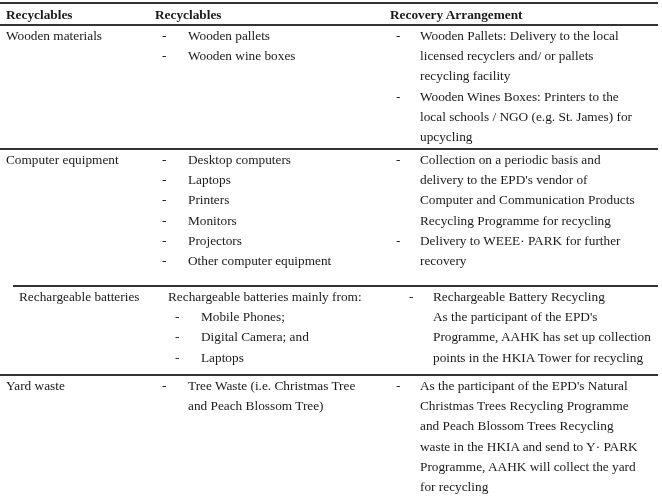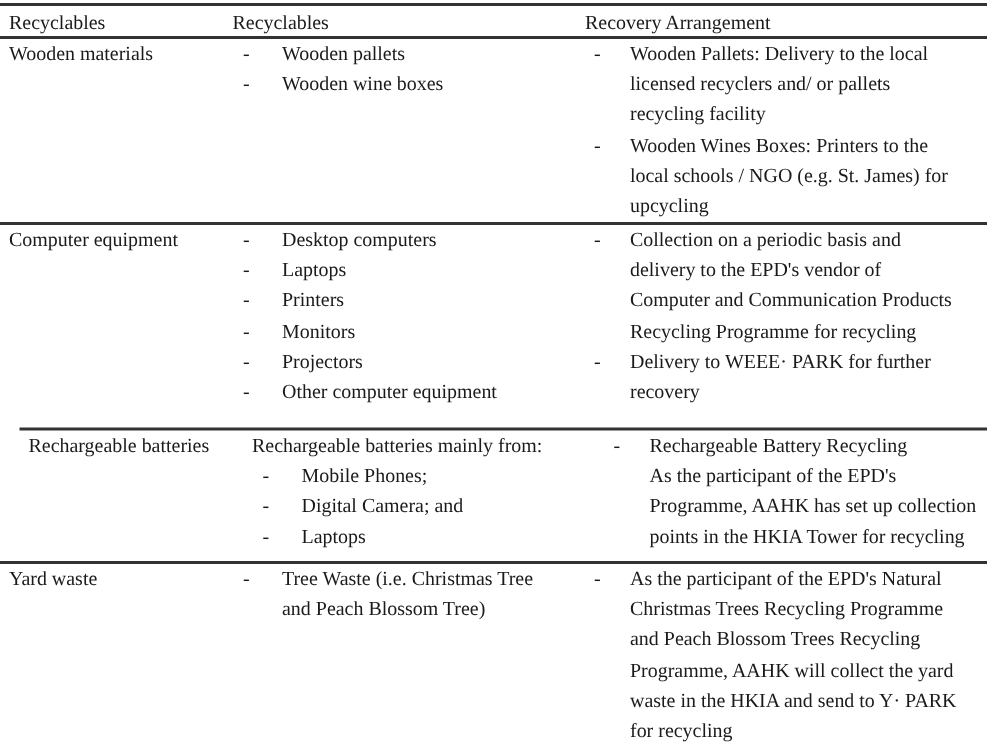--- a/index.html
+++ b/index.html
@@ -12,21 +12,21 @@
       position: absolute; left: 0; top: 2px; width: 658px;
       border-top: 2px solid #333; border-bottom: 2px solid #222;
     }
     .row { position: relative; display: block; }
     .hdr { height: 20px; border-bottom: 2px solid #333; }
     .sep { border-top: 2px solid #333; }
     .cell { position: absolute; top: 0; }
     .c1 { left: 6px; }
     .c2 { left: 155px; width: 230px; }
     .c3 { left: 390px; width: 268px; }
-    .hdr .cell { font-weight: normal; top: 2px; line-height: 17px; }
+    .hdr .cell { font-weight: bold; top: 2px; line-height: 17px; }
     .line { line-height: 20.2px; white-space: nowrap; }
     .item { position: relative; padding-left: 33px; }
     .item .dash { position: absolute; left: 7px; top: 0; }
     .c3 .item { padding-left: 30px; }
     .c3 .item .dash { left: 6px; }
     .plain { padding-left: 0; }
   </style>
 </head>
 <body>
 
@@ -142,20 +142,20 @@
             <div class="line">Tree Waste (i.e. Christmas Tree</div>
             <div class="line">and Peach Blossom Tree)</div>
           </div>
         </div>
         <div class="cell c3">
           <div class="item">
             <span class="dash line">-</span>
             <div class="line">As the participant of the EPD's Natural</div>
             <div class="line">Christmas Trees Recycling Programme</div>
             <div class="line">and Peach Blossom Trees Recycling</div>
+            <div class="line">waste in the HKIA and send to Y· PARK</div>
             <div class="line">Programme, AAHK will collect the yard</div>
-            <div class="line">waste in the HKIA and send to Y· PARK</div>
             <div class="line">for recycling</div>
           </div>
         </div>
       </div>
     </div>
 </div>
 
 </body></html>

